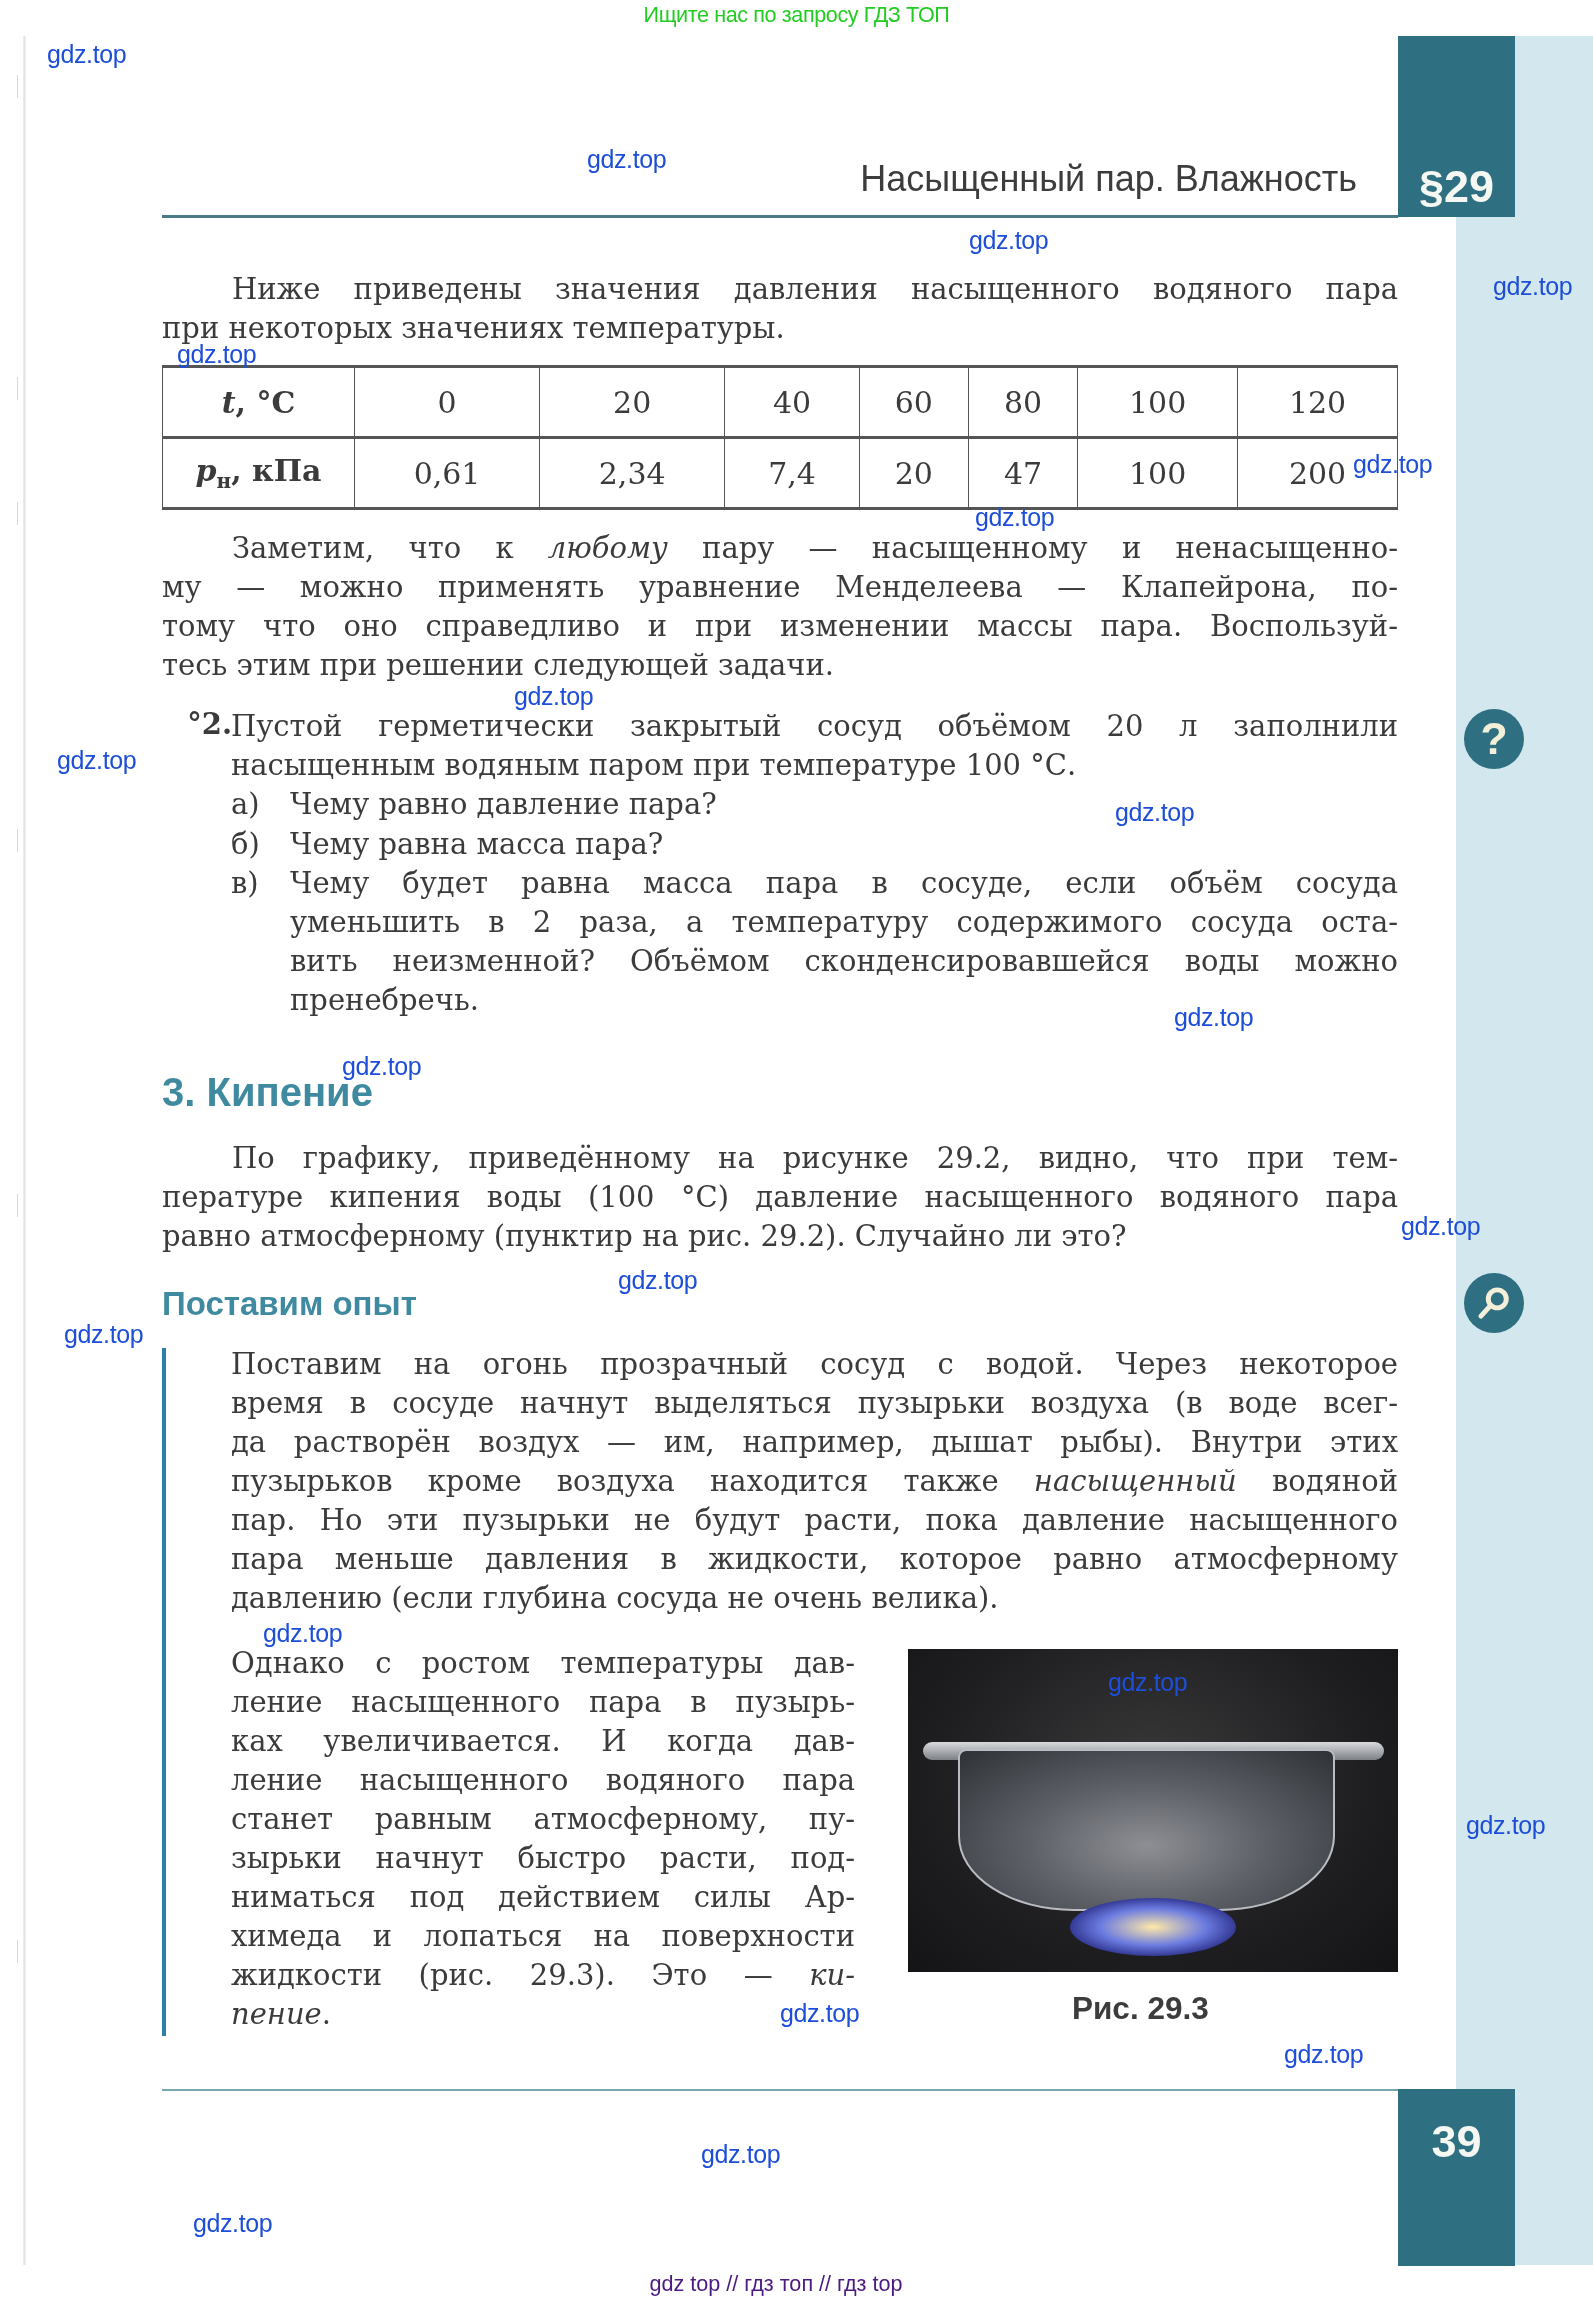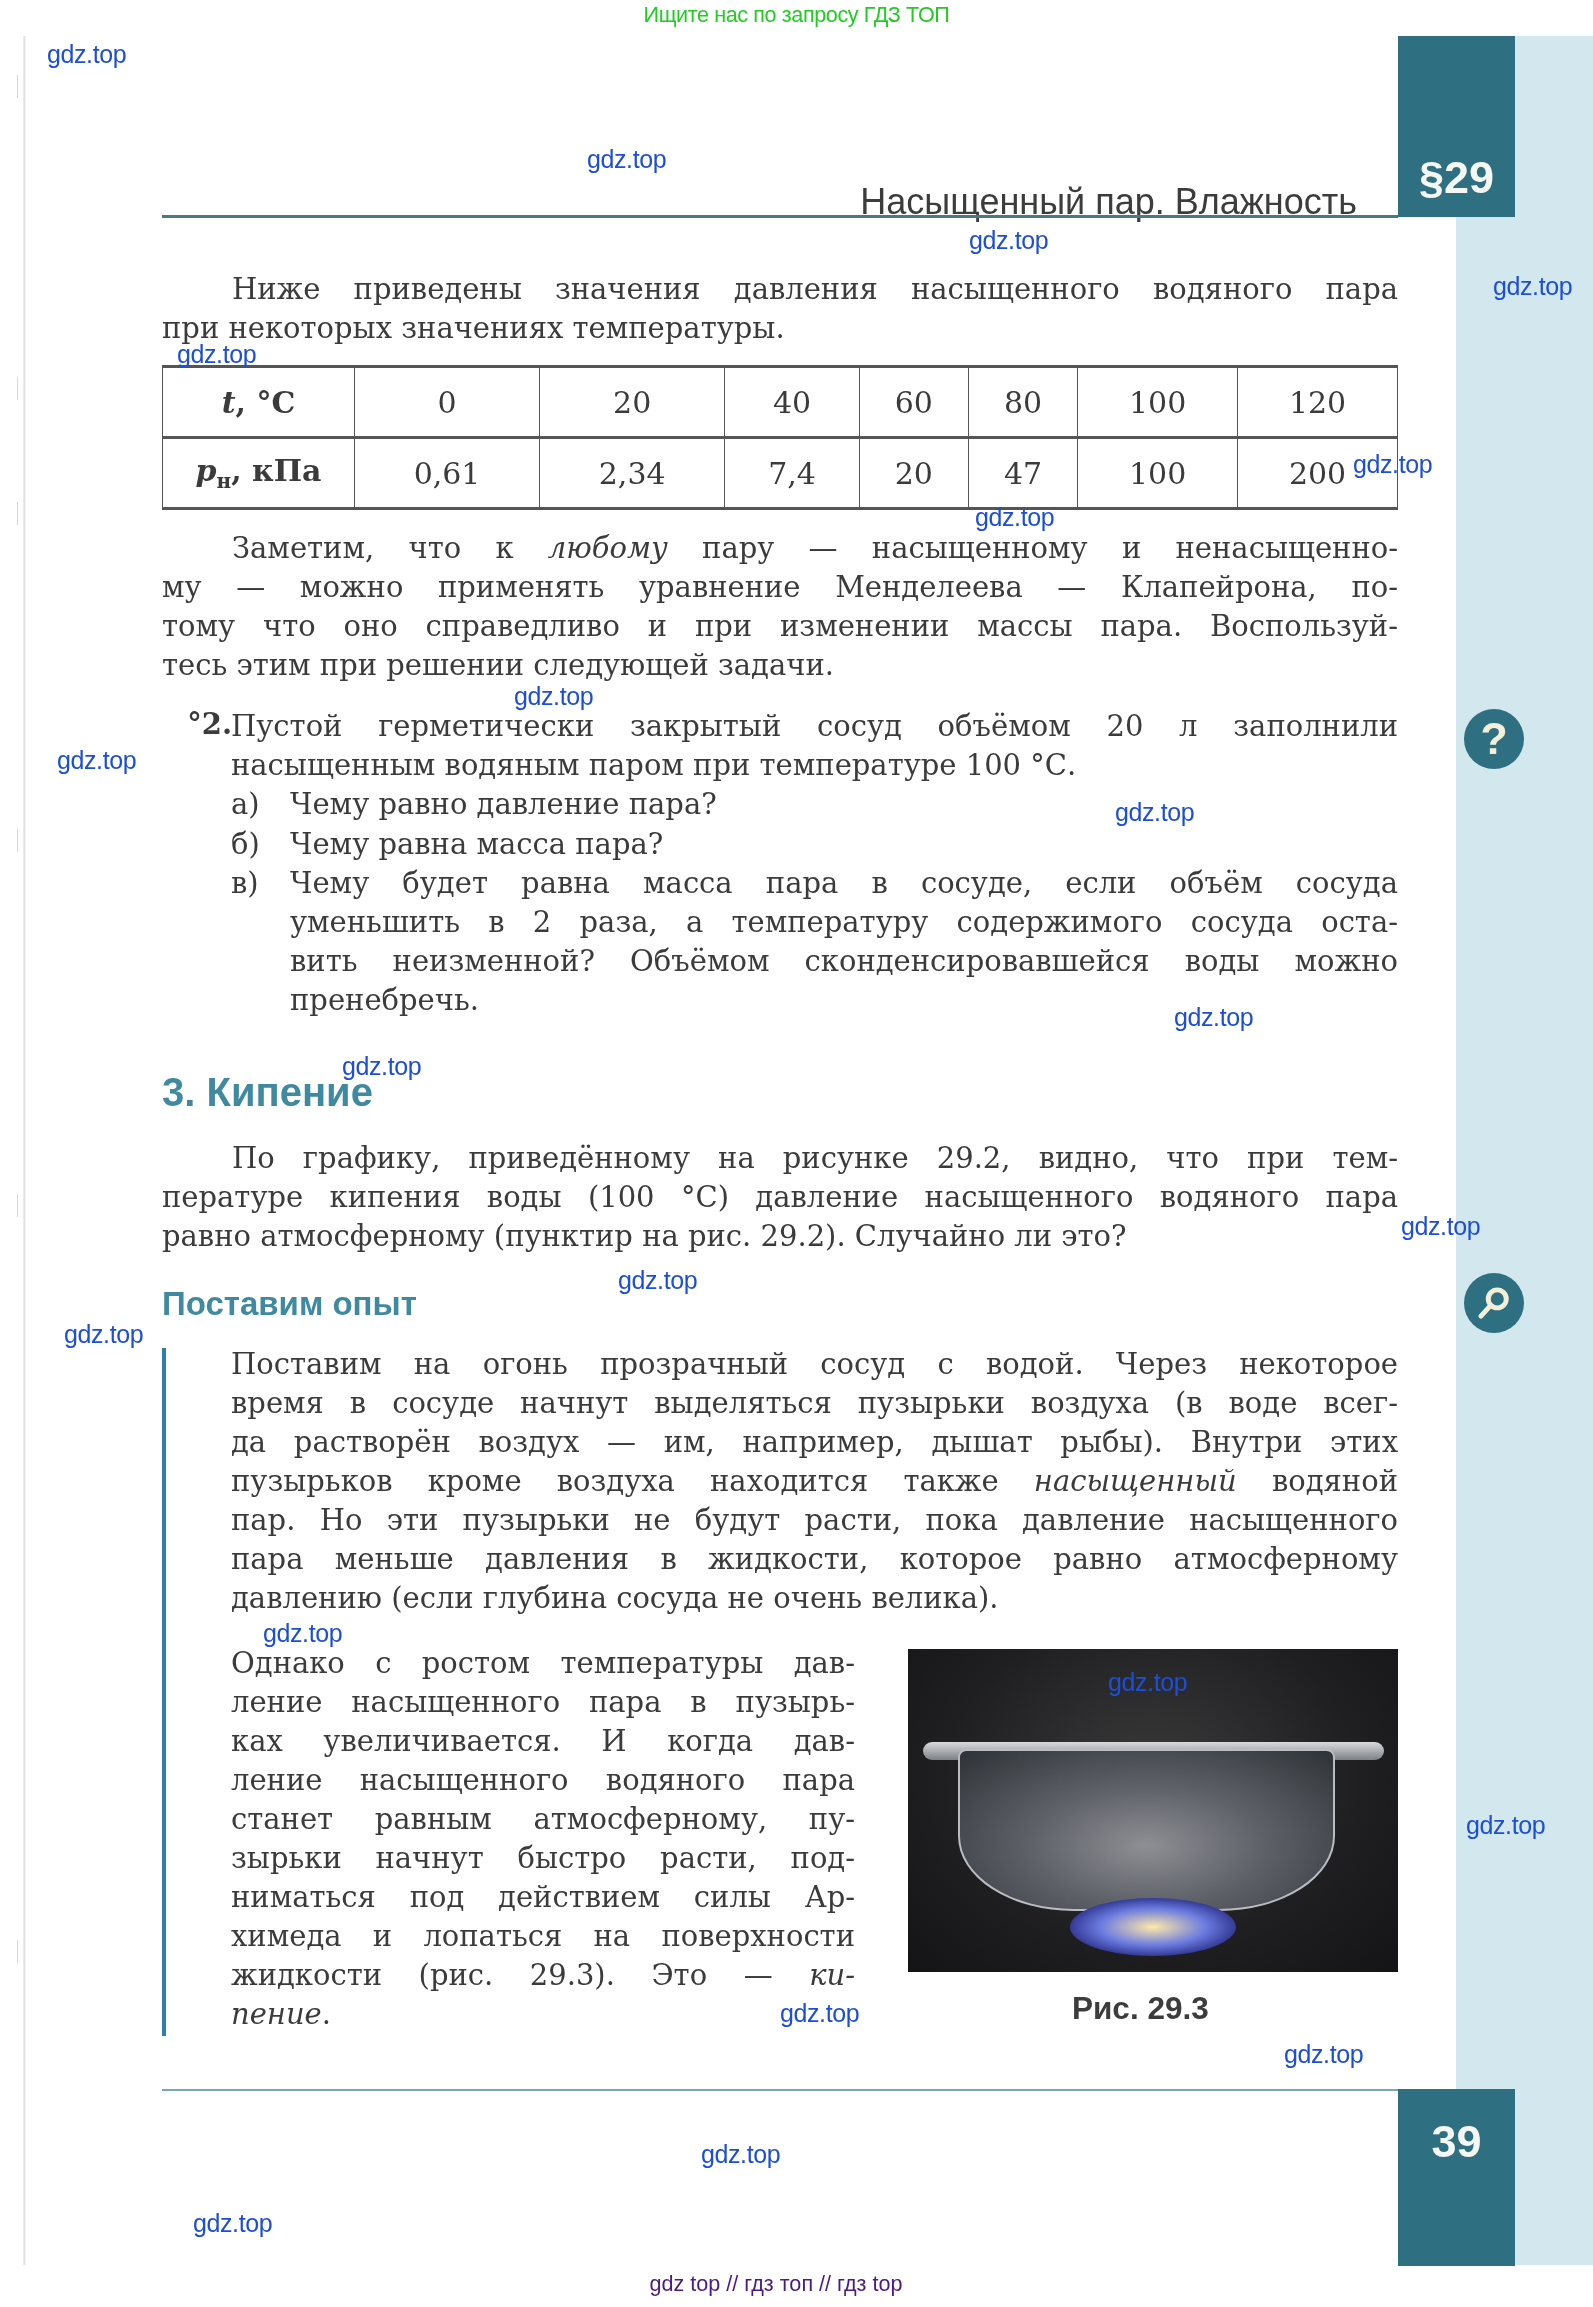--- a/index.html
+++ b/index.html
@@ -26,25 +26,25 @@
   .spine {
     left:23px; top:36px; width:3.3px; height:2229px;
     background:linear-gradient(to right,#f0f0f0,#e4e4e4,#f6f6f6);
   }
   .stitch { left:16.6px; width:13.3px; height:23px; border-left:1.7px solid #d8d8d8; }
   .tab {
     left:1398px; width:117px; background:#2f6f82;
     color:#f4f7f2; font-family:"Liberation Sans", sans-serif; font-weight:bold;
     display:flex; justify-content:center;
   }
-  .tab-top { top:36px; height:181px; align-items:flex-end; font-size:45px; padding-bottom:13px; box-sizing:border-box; }
+  .tab-top { top:36px; height:181px; align-items:flex-end; font-size:45px; padding-bottom:4px; box-sizing:border-box; }
   .tab-bottom { top:2089px; height:177px; align-items:flex-start; font-size:45px; padding-top:26.5px; box-sizing:border-box; }
   .header-title {
     right:236px; top:158px; font-family:"Liberation Sans", sans-serif;
-    font-size:36px; color:#3c3c3c;margin-top:23px;
+    font-size:36px; color:#3c3c3c;
   }
   .rule { left:162px; width:1236px; height:2.5px; background:#4a7a86; }
   .p {
     left:162px; width:1236px; font-size:29px; line-height:39px;
     text-align:justify; color:#3b3b3b;
   }
   .p .line { display:block; text-align:justify; text-align-last:justify; white-space:nowrap; }
   .p .line.last { text-align-last:left; }
   .ind { text-indent:70px; }
   table.data {

